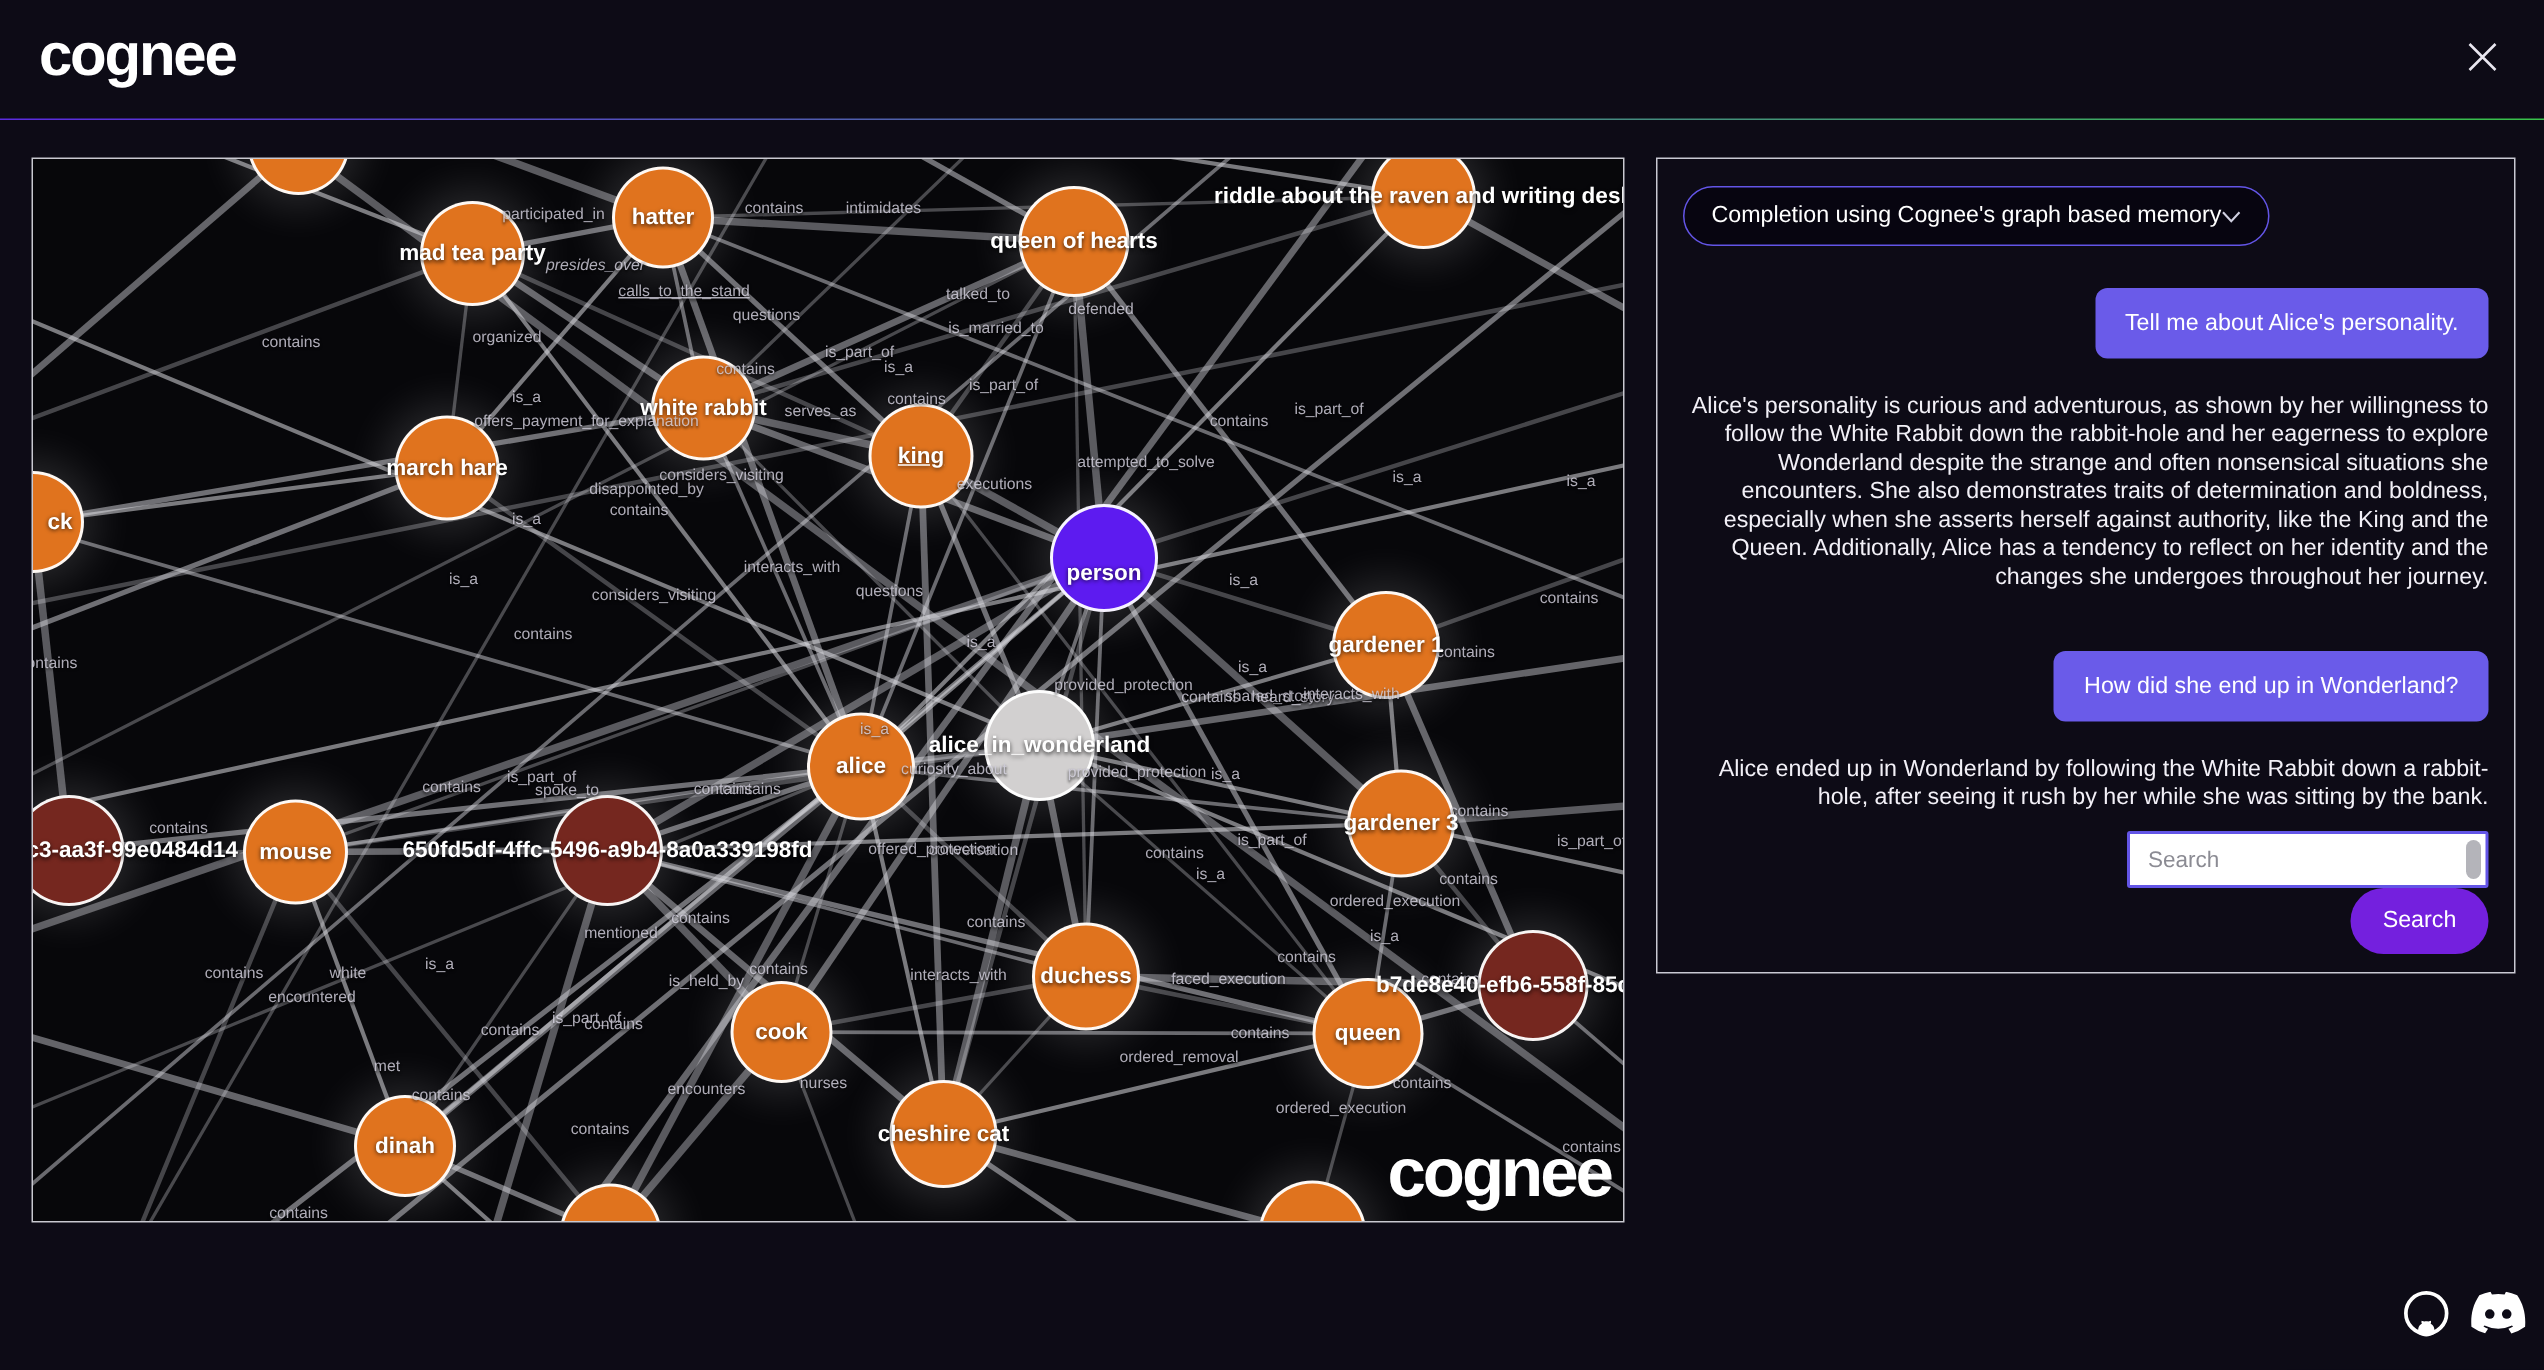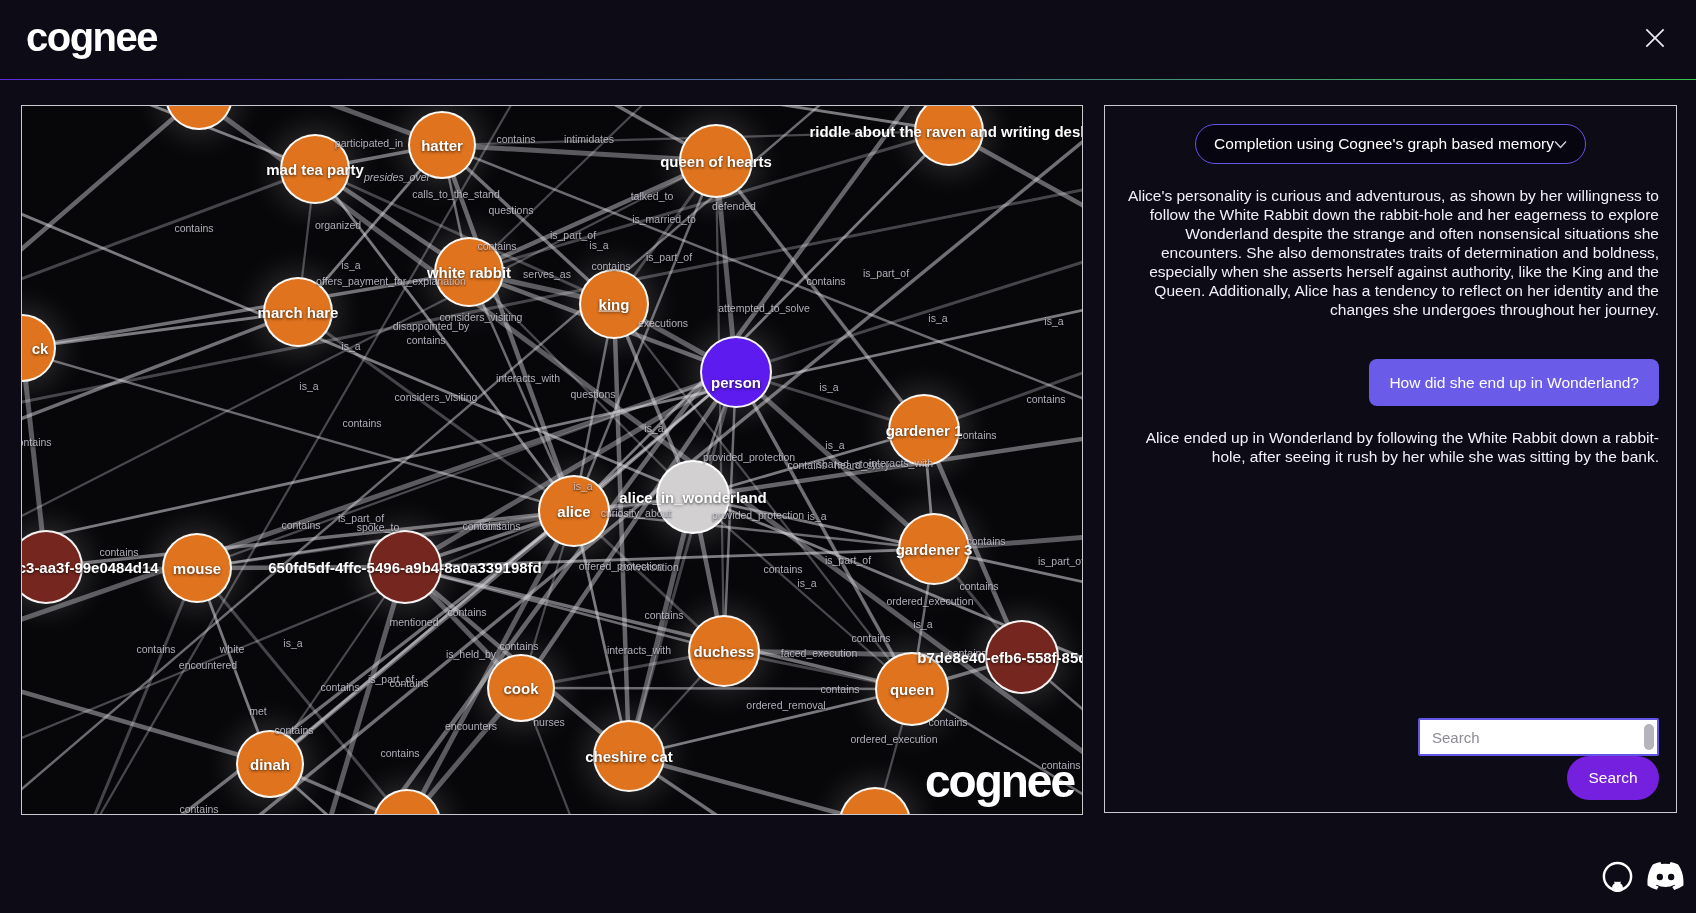--- a/index.html
+++ b/index.html
@@ -19,22 +19,22 @@
   .node{position:absolute;border-radius:50%;border:2px solid rgba(255,255,255,.95);box-sizing:border-box;
     box-shadow:0 0 28px 9px rgba(255,255,255,.13);}
   .node-label{position:absolute;transform:translate(-50%,-50%);font-weight:bold;font-size:15px;color:#fff;
     white-space:nowrap;text-shadow:0 1px 3px rgba(0,0,0,.75);z-index:5;}
   .edge-label{position:absolute;transform:translate(-50%,-50%);font-size:10.5px;color:#ccc9d6;opacity:.85;
     white-space:nowrap;text-shadow:0 1px 2px #000;z-index:2;}
   .watermark{position:absolute;right:8px;bottom:6px;font-size:46px;font-weight:bold;letter-spacing:-2px;
     color:#fff;z-index:6;}
 
   
-  .right-panel{position:absolute;left:1104px;top:105px;width:573px;height:708px;box-sizing:border-box;
-    border:1px solid rgba(235,235,245,.85);display:flex;flex-direction:column;align-items:center;}
+  .right-panel{position:absolute;left:1104px;top:105px;width:573px;height:544px;box-sizing:border-box;
+    border:1px solid rgba(235,235,245,.85);display:flex;flex-direction:column;align-items:flex-start;}
   .dropdown{margin:18px 17px 0;height:40px;box-sizing:border-box;border:1px solid #6355e6;border-radius:20px;
     background:#070510;display:flex;align-items:center;justify-content:space-between;padding:0 18px;
     font-size:15.5px;color:#fff;cursor:pointer;}
   .msg-user{margin:28px 17px 0 auto;background:#6a5be9;border-radius:8px;padding:14px 20px;
     font-size:15.5px;line-height:19px;color:#fff;}
   .msg-user.second{margin-top:40px;}
   .msg-assistant{margin:22px 17px 0;text-align:right;font-size:15.5px;line-height:19px;color:#f2f0f7;}
   .search-row{position:absolute;left:17px;right:17px;bottom:12px;display:flex;align-items:flex-end;gap:0;flex-direction:column;}
   .search-wrap{flex:1;position:relative;}
   .search-wrap input{width:100%;height:38px;box-sizing:border-box;border:2px solid #6355e6;border-radius:2px;
@@ -181,21 +181,21 @@
         <line x1="820" y1="-20" x2="-20" y2="700" stroke="#d8d8de" stroke-width="2.5" stroke-opacity="0.48"></line>
         <line x1="1080" y1="20" x2="200" y2="740" stroke="#d8d8de" stroke-width="3.5" stroke-opacity="0.5"></line>
         <line x1="500" y1="-20" x2="60" y2="740" stroke="#d8d8de" stroke-width="2.2" stroke-opacity="0.32"></line>
         <line x1="900" y1="-20" x2="340" y2="740" stroke="#d8d8de" stroke-width="4.5" stroke-opacity="0.45"></line>
         <line x1="1080" y1="200" x2="-20" y2="440" stroke="#d8d8de" stroke-width="2.8" stroke-opacity="0.55"></line>
       </svg>
 
   <span class="edge-label" style="left: 347px; top: 37px;">participated_in</span>
       <span class="edge-label" style="left: 494px; top: 33px;">contains</span>
       <span class="edge-label" style="left: 375px; top: 71px; font-style: italic;">presides_over</span>
-      <span class="edge-label" style="left: 434px; top: 88px;">calls_to_the_stand</span>
+      <span class="edge-label" style="left: 434px; top: 88px; text-decoration: underline;">calls_to_the_stand</span>
       <span class="edge-label" style="left: 489px; top: 104px;">questions</span>
       <span class="edge-label" style="left: 284px; top: 119px; margin-left: 32px;">organized</span>
       <span class="edge-label" style="left: 172px; top: 122px;">contains</span>
       <span class="edge-label" style="left: 329px; top: 159px;">is_a</span>
       <span class="edge-label" style="left: 369px; top: 175px;">offers_payment_for_explanation</span>
       <span class="edge-label" style="left: 475px; top: 140px;">contains</span>
       <span class="edge-label" style="left: 525px; top: 168px;">serves_as</span>
       <span class="edge-label" style="left: 459px; top: 211px;">considers_visiting</span>
       <span class="edge-label" style="left: 409px; top: 220px;">disappointed_by</span>
       <span class="edge-label" style="left: 404px; top: 234px;">contains</span>
@@ -328,20 +328,21 @@
     </div>
 
   <div class="right-panel">
     <div class="dropdown">
       <span>Completion using Cognee's graph based memory</span>
       <svg width="13" height="9" viewBox="0 0 13 9">
         <path d="M1 1.5l5.5 6L12 1.5" stroke="#cfcfe0" stroke-width="1.4" fill="none"></path>
       </svg>
     </div>
 
+    <div class="msg-user">Tell me about Alice's personality.</div>
     <div class="msg-assistant">Alice's personality is curious and adventurous, as shown by her willingness to follow the White Rabbit down the rabbit-hole and her eagerness to explore Wonderland despite the strange and often nonsensical situations she encounters. She also demonstrates traits of determination and boldness, especially when she asserts herself against authority, like the King and the Queen. Additionally, Alice has a tendency to reflect on her identity and the changes she undergoes throughout her journey.</div>
     <div class="msg-user second">How did she end up in Wonderland?</div>
     <div class="msg-assistant">Alice ended up in Wonderland by following the White Rabbit down a rabbit-hole, after seeing it rush by her while she was sitting by the bank.</div>
 
     <div class="search-row">
       <div class="search-wrap">
         <input type="text" placeholder="Search" style="">
         <div class="scroll-thumb"></div>
       </div>
       <button class="search-btn">Search</button>

